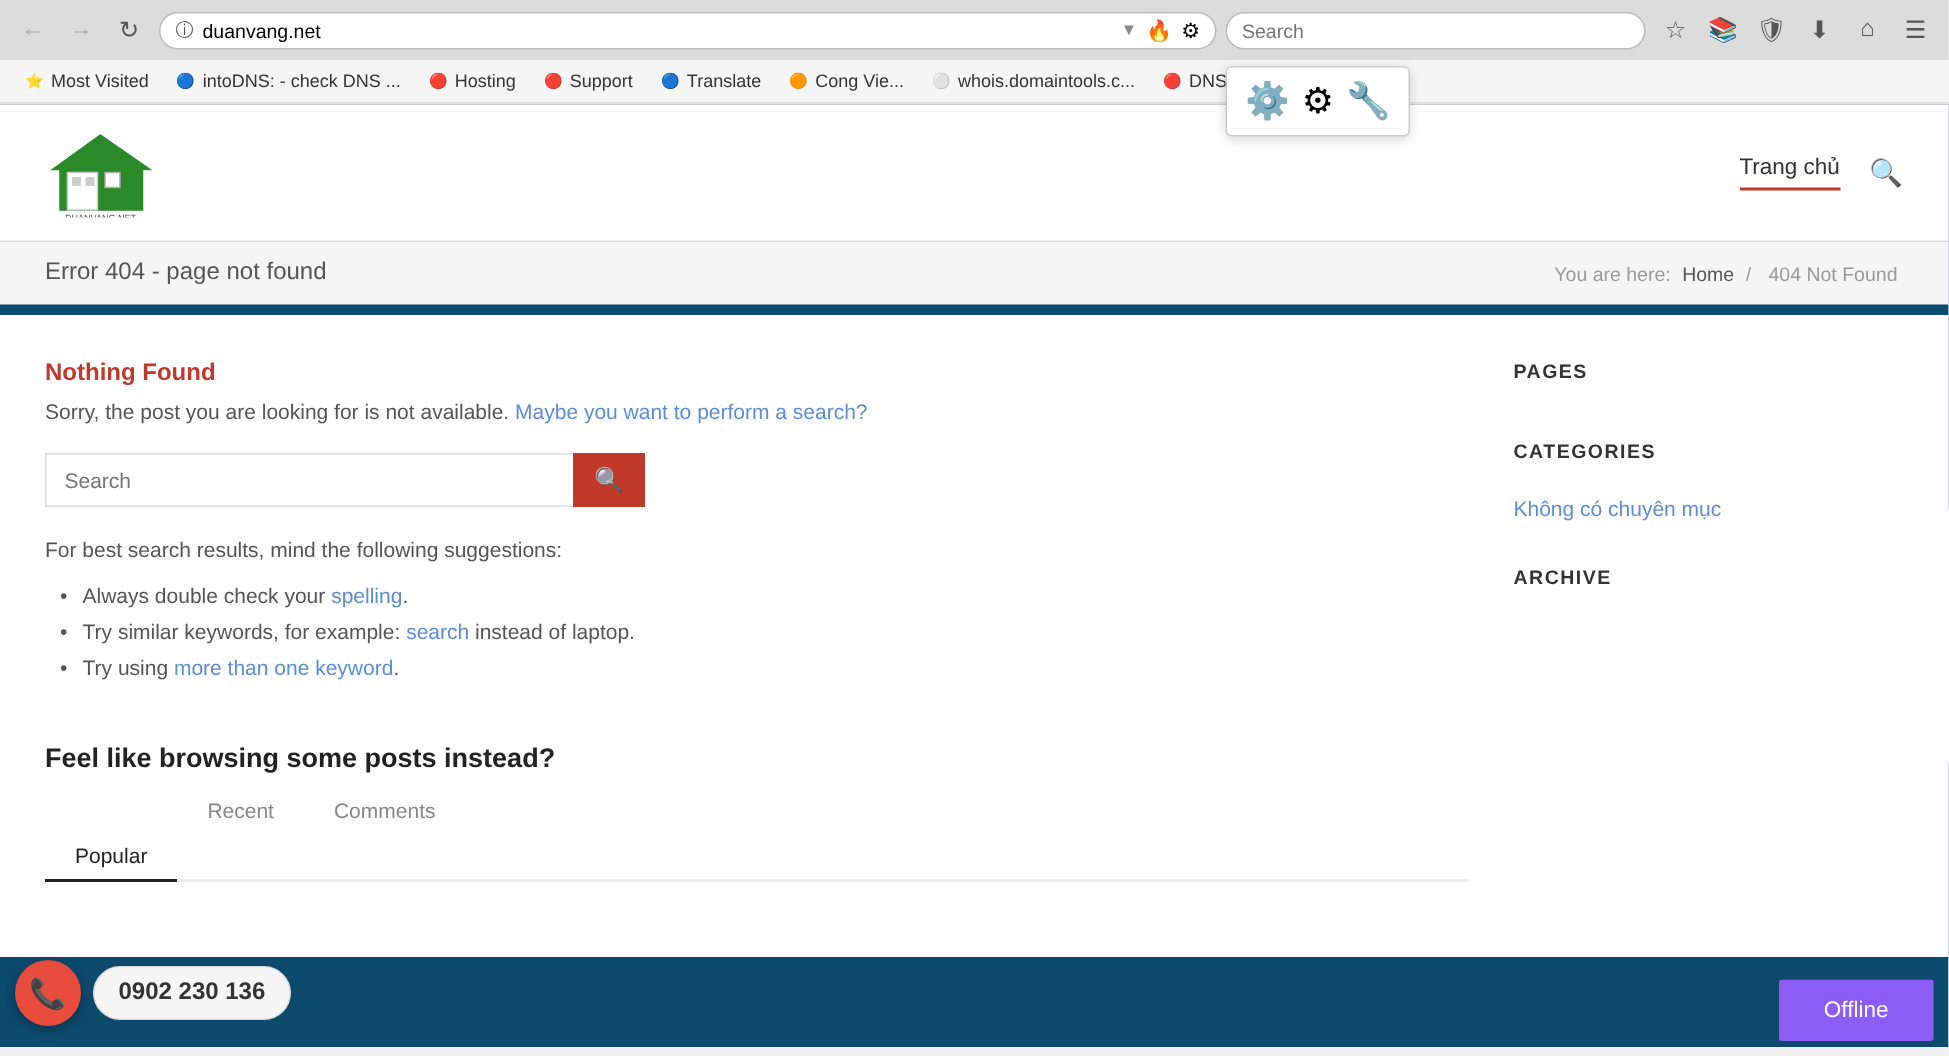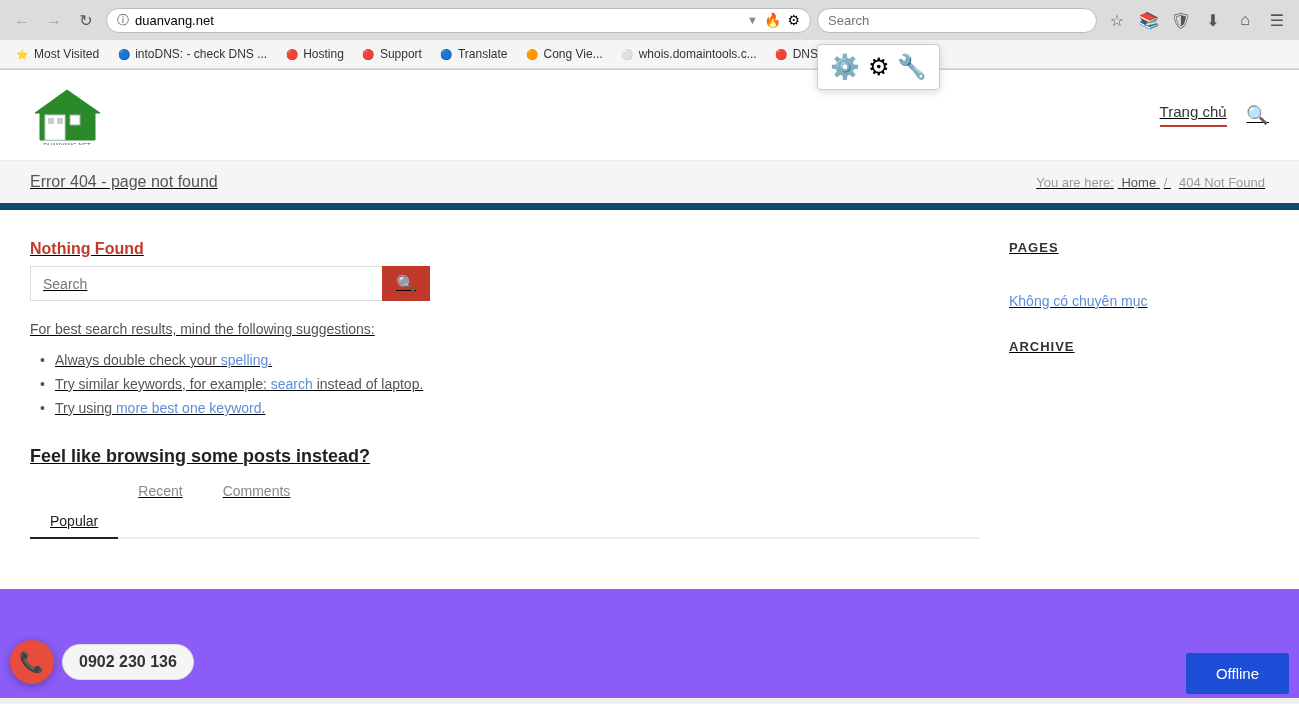--- a/index.html
+++ b/index.html
@@ -128,23 +128,22 @@
       color: #333;
     }
     .bookmark-favicon {
       width: 14px; height: 14px;
       font-size: 10px;
       display: flex; align-items: center; justify-content: center;
     }
 
     
     .page-wrapper {
-      background: #8b5cf6;
+      background: #0c4a6e;
       min-height: calc(704px - 76px);
-      text-decoration: underline;
     }
 
     
     .site-header {
       display: flex;
       align-items: center;
       justify-content: space-between;
       padding: 15px 30px;
       border-bottom: 1px solid #eee;
       background: white;
@@ -247,21 +246,21 @@
 
     .search-tips {
       color: #555;
       font-size: 14px;
       margin-bottom: 15px;
     }
 
     .tips-list {
       list-style: none;
       padding-left: 10px;
-      margin-bottom: 30px;
+      margin-bottom: 42px;
     }
     .tips-list li {
       color: #555;
       font-size: 14px;
       margin-bottom: 8px;
       position: relative;
       padding-left: 15px;
     }
     .tips-list li::before {
       content: "•";
@@ -343,21 +342,21 @@
       font-size: 16px;
       font-weight: bold;
       color: #333;
     }
 
     
     .offline-widget {
       position: fixed;
       bottom: 10px;
       right: 10px;
-      background: #1d4ed8;
+      background: #8b5cf6;
       color: white;
       padding: 12px 30px;
       font-size: 15px;
       cursor: pointer;
       z-index: 200;
       border-radius: 2px;
     }
   </style>
 </head>
 <body>
@@ -467,51 +466,56 @@
       <span> / </span>
       <span>404 Not Found</span>
     </div>
   </div>
 
   <div class="main-layout">
 
     <div class="content-area">
 
       <div class="nothing-found-title">Nothing Found</div>
+      <div class="nothing-found-desc">
+        <span>Sorry, the post you are looking for is not available.</span>
+        <a>Maybe you want to perform a search?</a>
+      </div>
 
       <div class="search-form">
         <input class="search-form-input" type="text" placeholder="Search" style="">
         <button class="search-form-btn">🔍</button>
       </div>
 
       <div class="search-tips">For best search results, mind the following suggestions:</div>
 
       <ul class="tips-list">
         <li>Always double check your <a>spelling</a>.</li>
         <li>Try similar keywords, for example: <a>search</a> instead of laptop.</li>
-        <li>Try using <a>more best one keyword</a>.</li>
+        <li>Try using <a>more than one keyword</a>.</li>
       </ul>
 
       <div class="browse-heading">Feel like browsing some posts instead?</div>
 
       <div class="post-tabs">
         <a class="post-tab active">Popular</a>
         <a class="post-tab">Recent</a>
         <a class="post-tab">Comments</a>
       </div>
 
     </div>
 
     <div class="sidebar">
 
       <div class="sidebar-section">
         <div class="sidebar-heading">PAGES</div>
       </div>
 
       <div class="sidebar-section">
+        <div class="sidebar-heading">CATEGORIES</div>
         <a class="sidebar-link">Không có chuyên mục</a>
       </div>
 
       <div class="sidebar-section">
         <div class="sidebar-heading">ARCHIVE</div>
       </div>
 
     </div>
   </div>
 </div>

